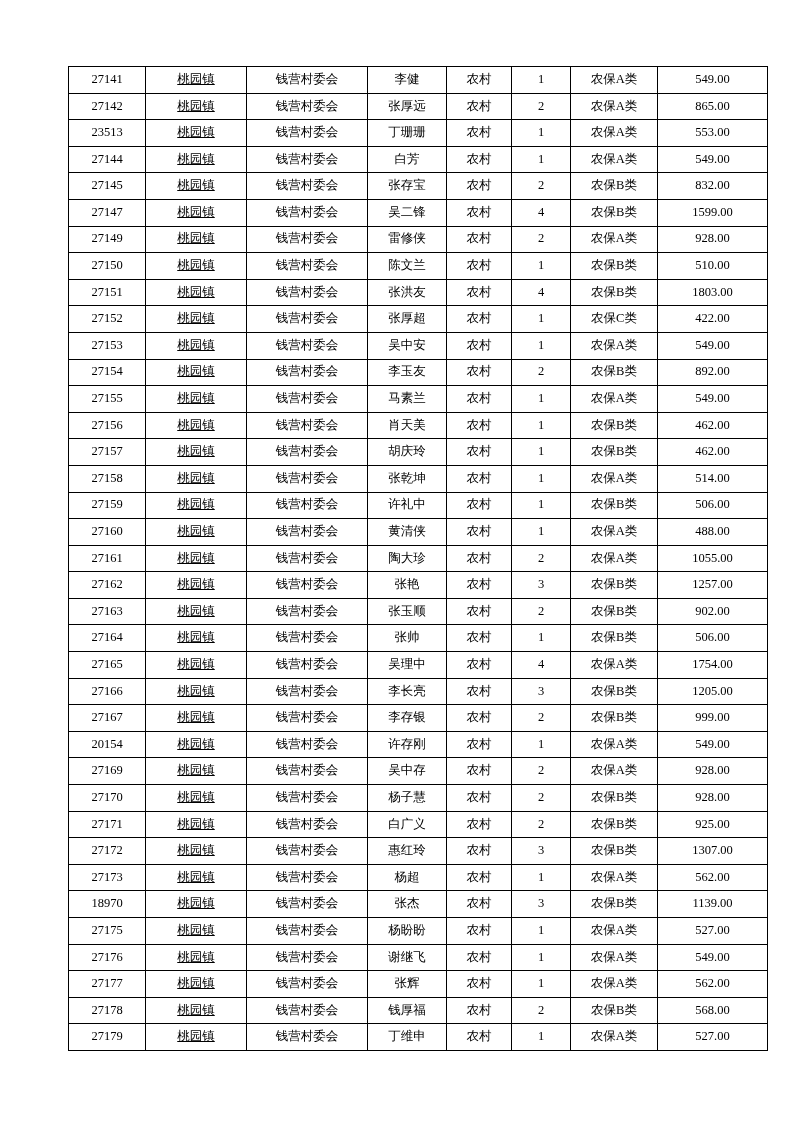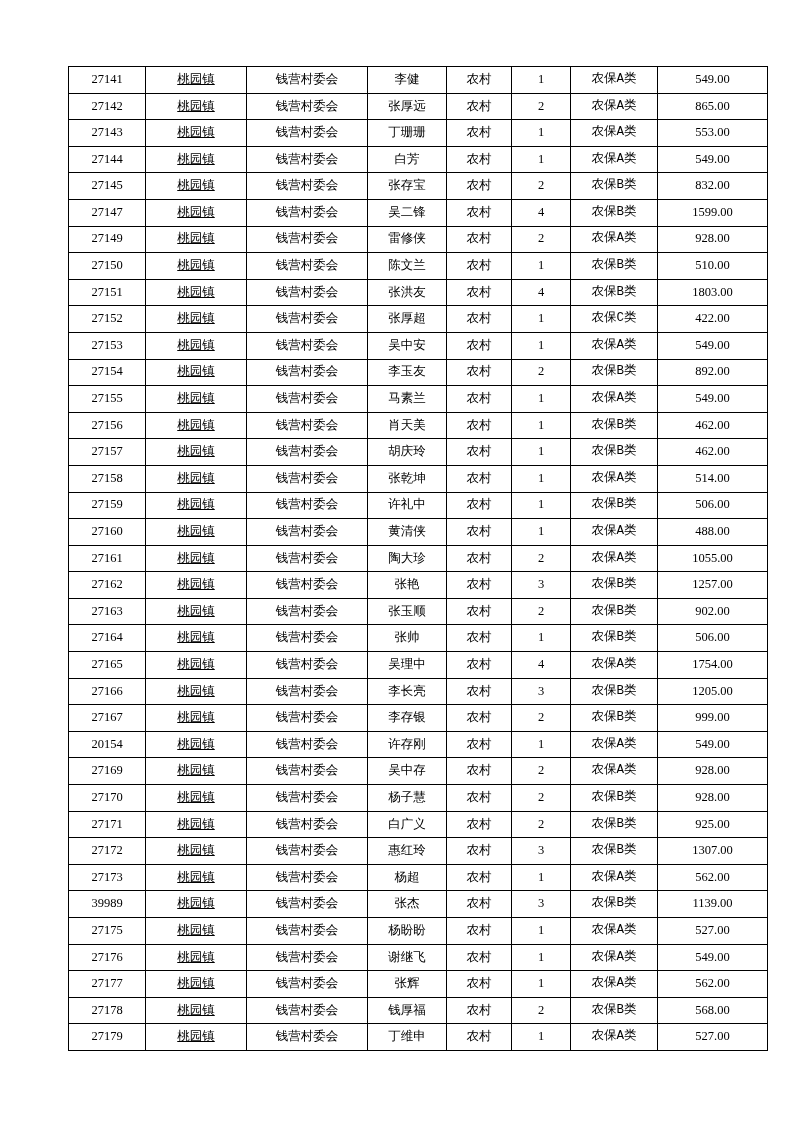--- a/index.html
+++ b/index.html
@@ -35,21 +35,21 @@
     padding: 0 1px;
     white-space: nowrap;
     overflow: hidden;
   }
   td.col-id      { width: 74px; }
   td.col-town    { width: 98px; text-decoration: underline; }
   td.col-village { width: 118px; }
   td.col-name    { width: 76px; }
   td.col-type    { width: 62px; margin-left: 36px; }
   td.col-count   { width: 56px; }
-  td.col-cat     { width: 84px; font-family: Liberation Mono, monospace; }
+  td.col-cat     { width: 84px; }
   td.col-amount  { width: 107px; }
 </style>
 </head>
 <body>
 
 <div class="page">
   <table class="data-table">
     <tbody id="table-body">
         <tr>
           <td class="col-id">27141</td>
@@ -65,21 +65,21 @@
           <td class="col-id">27142</td>
           <td class="col-town">桃园镇</td>
           <td class="col-village">钱营村委会</td>
           <td class="col-name">张厚远</td>
           <td class="col-type">农村</td>
           <td class="col-count">2</td>
           <td class="col-cat">农保A类</td>
           <td class="col-amount">865.00</td>
         </tr>
         <tr>
-          <td class="col-id">27143</td>
+          <td class="col-id">23513</td>
           <td class="col-town">桃园镇</td>
           <td class="col-village">钱营村委会</td>
           <td class="col-name">丁珊珊</td>
           <td class="col-type">农村</td>
           <td class="col-count">1</td>
           <td class="col-cat">农保A类</td>
           <td class="col-amount">553.00</td>
         </tr>
         <tr>
           <td class="col-id">27144</td>
@@ -355,21 +355,21 @@
           <td class="col-id">27173</td>
           <td class="col-town">桃园镇</td>
           <td class="col-village">钱营村委会</td>
           <td class="col-name">杨超</td>
           <td class="col-type">农村</td>
           <td class="col-count">1</td>
           <td class="col-cat">农保A类</td>
           <td class="col-amount">562.00</td>
         </tr>
         <tr>
-          <td class="col-id">39989</td>
+          <td class="col-id">18970</td>
           <td class="col-town">桃园镇</td>
           <td class="col-village">钱营村委会</td>
           <td class="col-name">张杰</td>
           <td class="col-type">农村</td>
           <td class="col-count">3</td>
           <td class="col-cat">农保B类</td>
           <td class="col-amount">1139.00</td>
         </tr>
         <tr>
           <td class="col-id">27175</td>

